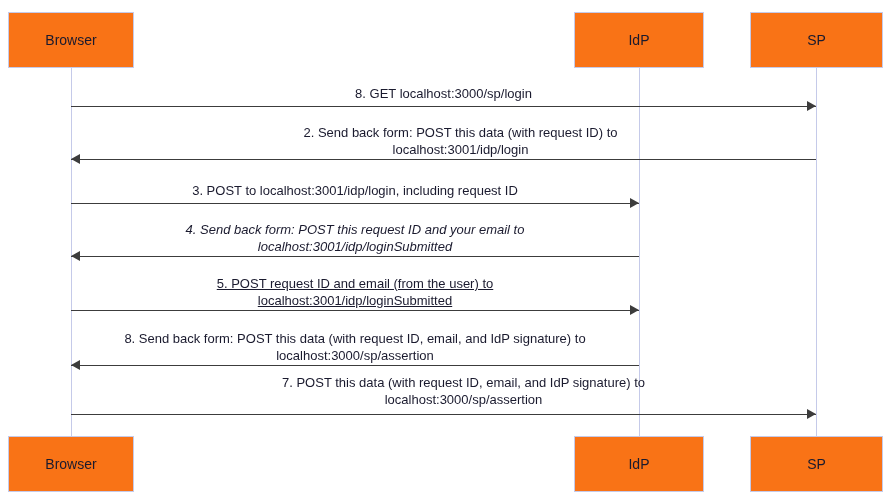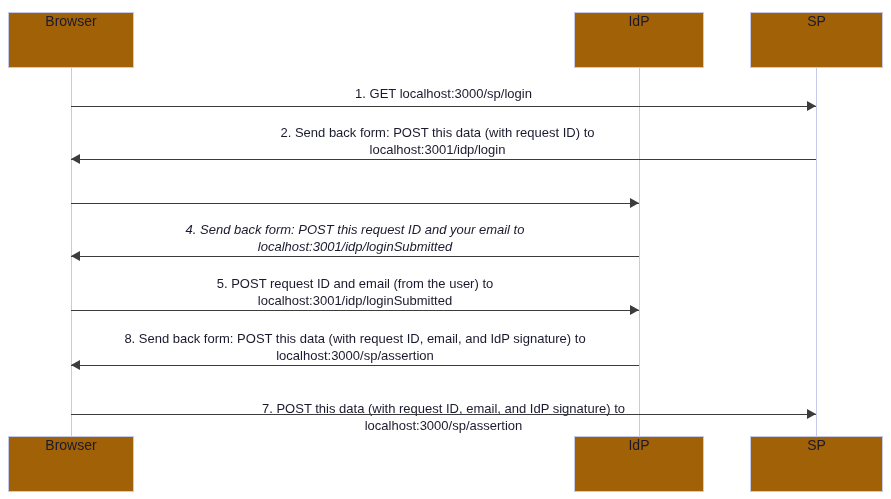--- a/index.html
+++ b/index.html
@@ -13,23 +13,24 @@
   #diagram {
     position: relative;
     width: 891px;
     height: 499px;
     background: #ffffff;
     overflow: hidden;
   }
   .actor-box {
     position: absolute;
     box-sizing: border-box;
-    background: #a16207;
+    background: #f97316;
     border: 1px solid #c5cae9;
     display: flex;
+    align-items: center;
     justify-content: center;
     font-size: 14px;
     color: #1a1a2e;
   }
   .lifeline {
     position: absolute;
     width: 1px;
     background: #c5cae9;
   }
   .msg-line {
@@ -71,48 +72,49 @@
   <div class="actor-box" style="left:8px; top:12px; width:126px; height:56px;">
     <span>Browser</span>
   </div>
   <div class="actor-box" style="left:574px; top:12px; width:130px; height:56px;">
     <span>IdP</span>
   </div>
   <div class="actor-box" style="left:750px; top:12px; width:133px; height:56px;">
     <span>SP</span>
   </div>
 
-  <div class="msg-label" style="left:71px; top:85px; width:745px;">1. GET localhost:3000/sp/login</div>
+  <div class="msg-label" style="left:71px; top:85px; width:745px;">8. GET localhost:3000/sp/login</div>
   <div class="msg-line" style="left:71px; top:106px; width:745px;"></div>
   <div class="arrow-head arrow-right" style="left:807px; top:101px;"></div>
 
-  <div class="msg-label" style="left:65px; top:124px; width:745px;">2. Send back form: POST this data (with request ID) to
+  <div class="msg-label" style="left:88px; top:124px; width:745px;">2. Send back form: POST this data (with request ID) to
 localhost:3001/idp/login</div>
   <div class="msg-line" style="left:71px; top:159px; width:745px;"></div>
   <div class="arrow-head arrow-left" style="left:71px; top:154px;"></div>
 
+  <div class="msg-label" style="left:71px; top:182px; width:568px;">3. POST to localhost:3001/idp/login, including request ID</div>
   <div class="msg-line" style="left:71px; top:203px; width:568px;"></div>
   <div class="arrow-head arrow-right" style="left:630px; top:198px;"></div>
 
   <div class="msg-label" style="left:71px; top:221px; width:568px;font-style:italic;">4. Send back form: POST this request ID and your email to
 localhost:3001/idp/loginSubmitted</div>
   <div class="msg-line" style="left:71px; top:256px; width:568px;"></div>
   <div class="arrow-head arrow-left" style="left:71px; top:251px;"></div>
 
-  <div class="msg-label" style="left:71px; top:275px; width:568px;">5. POST request ID and email (from the user) to
+  <div class="msg-label" style="left:71px; top:275px; width:568px;text-decoration:underline;">5. POST request ID and email (from the user) to
 localhost:3001/idp/loginSubmitted</div>
   <div class="msg-line" style="left:71px; top:310px; width:568px;"></div>
   <div class="arrow-head arrow-right" style="left:630px; top:305px;"></div>
 
   <div class="msg-label" style="left:71px; top:330px; width:568px;">8. Send back form: POST this data (with request ID, email, and IdP signature) to
 localhost:3000/sp/assertion</div>
   <div class="msg-line" style="left:71px; top:365px; width:568px;"></div>
   <div class="arrow-head arrow-left" style="left:71px; top:360px;"></div>
 
-  <div class="msg-label" style="left:71px; top:400px; width:745px;">7. POST this data (with request ID, email, and IdP signature) to
+  <div class="msg-label" style="left:71px; top:374px; width:745px;padding-left:20px;">7. POST this data (with request ID, email, and IdP signature) to
 localhost:3000/sp/assertion</div>
   <div class="msg-line" style="left:71px; top:414px; width:745px;"></div>
   <div class="arrow-head arrow-right" style="left:807px; top:409px;"></div>
 
   <div class="actor-box" style="left:8px; top:436px; width:126px; height:56px;">
     <span>Browser</span>
   </div>
   <div class="actor-box" style="left:574px; top:436px; width:130px; height:56px;">
     <span>IdP</span>
   </div>

